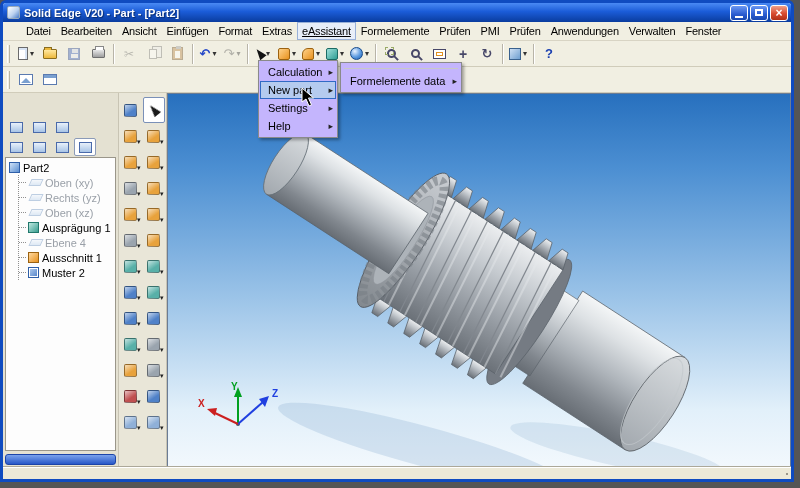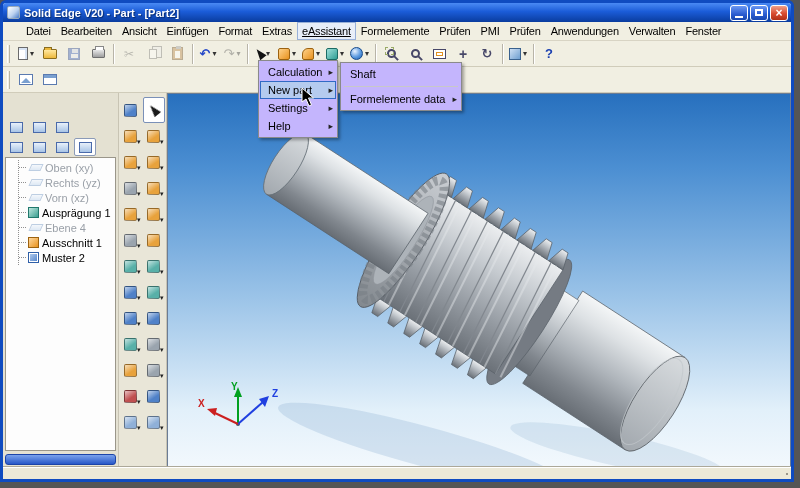--- a/index.html
+++ b/index.html
@@ -273,32 +273,36 @@
           </div>
           <div class="tabbtn">
             <span class="ic-tab"></span>
           </div>
           <div class="tabbtn pressed">
             <span class="ic-tab"></span>
           </div>
         </div>
       <div class="treepanel">
         <div id="tree-root">
+            <div class="trow root">
+              <span class="ti ti-part"></span>
+              <span class="tlabel">Part2</span>
+            </div>
             <div class="tkids">
               <div class="trow muted">
                 <span class="ti ti-plane"></span>
                 <span class="tlabel">Oben (xy)</span>
               </div>
               <div class="trow muted">
                 <span class="ti ti-plane"></span>
                 <span class="tlabel">Rechts (yz)</span>
               </div>
               <div class="trow muted">
                 <span class="ti ti-plane"></span>
-                <span class="tlabel">Vorn (xz)</span>
+                <span class="tlabel">Oben (xz)</span>
               </div>
               <div class="trow">
                 <span class="ti ti-protrusion"></span>
                 <span class="tlabel">Ausprägung 1</span>
               </div>
               <div class="trow muted">
                 <span class="ti ti-plane"></span>
                 <span class="tlabel">Ebene 4</span>
               </div>
               <div class="trow">
@@ -527,21 +531,20 @@
   </div>
 
   <div class="menu-panel" id="eassistant-menu">
       <div class="menu-item"><span>Calculation</span><span class="arrow">▸</span></div>
       <div class="menu-item selected"><span>New part</span><span class="arrow">▸</span></div>
       <div class="menu-item"><span>Settings</span><span class="arrow">▸</span></div>
       <div class="menu-item"><span>Help</span><span class="arrow">▸</span></div>
     </div>
 
   <div class="menu-panel" id="newpart-submenu">
-      <div class="menu-item"><span>Shaft</span></div>
       <div class="msep"></div>
       <div class="menu-item"><span>Formelemente data</span><span class="arrow">▸</span></div>
     </div>
 
   <div id="mouse-cursor">
     <svg width="14" height="20">
         <polygon points="1,1 1,15 5,12 8,19 10.5,17.8 7.5,11 12.5,11" fill="#000" stroke="#fff" stroke-width="1"></polygon>
       </svg>
   </div>
 

